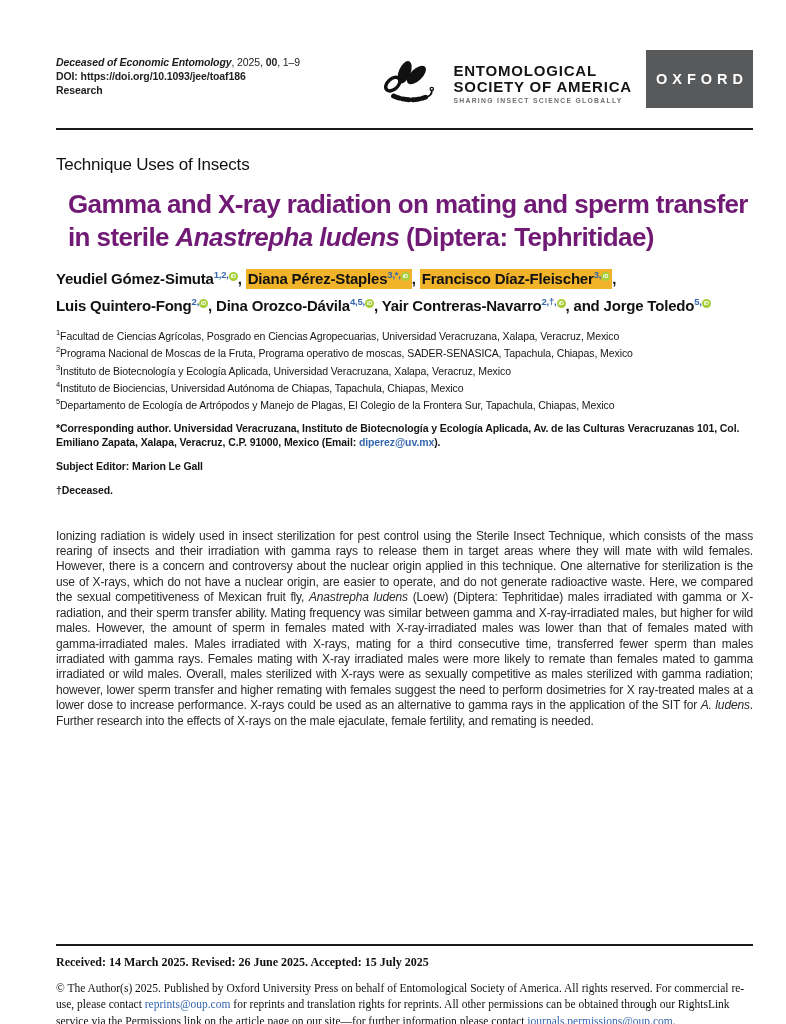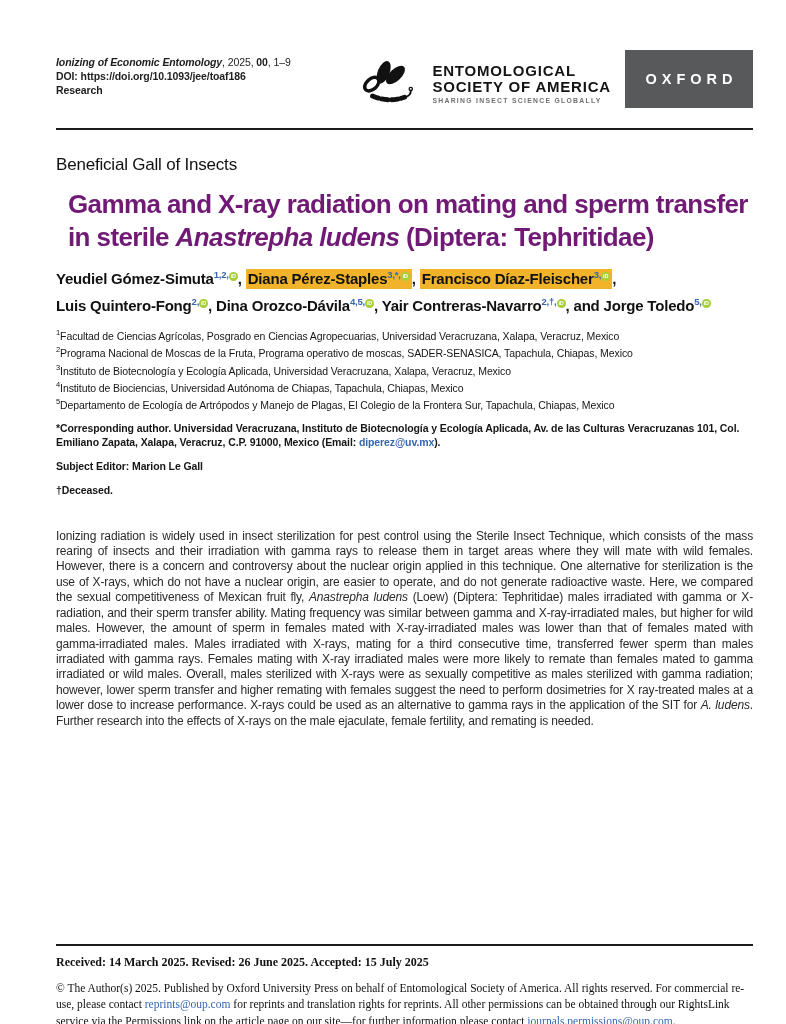--- a/index.html
+++ b/index.html
@@ -14,21 +14,21 @@
   .journal-line .jname { font-style:italic; font-weight:bold; }
   .journal-line .jvol { font-weight:bold; }
   .doi-line { font-weight:bold; color:#222; }
   .research-label { font-weight:bold; margin-top:1px; }
 
   .logos { display:flex; align-items:flex-start; gap:14px; }
   .esa { display:flex; align-items:center; gap:8px; margin-top:2px; }
   .esa-text { line-height:1; }
   .esa-name { font-size:15px; font-weight:bold; letter-spacing:0.8px; line-height:16px; color:#141414; }
   .esa-tagline { font-size:6.8px; letter-spacing:1.3px; color:#6f6f6f; font-weight:bold; margin-top:3px; }
-  .oxford-box { width:128px; height:58px; background:#58595b; display:flex; align-items:center; justify-content:center; }
+  .oxford-box { width:107px; height:58px; background:#58595b; display:flex; align-items:center; justify-content:center; }
   .oxford-box span { color:#fff; font-weight:bold; font-size:14.5px; letter-spacing:5px; padding-left:5px; }
 
   .header-rule { height:2px; background:#1a1a1a; margin-top:12px; }
 
   
   .section-label { font-size:17px; letter-spacing:-0.2px; margin-top:25px; color:#111; }
   .title { font-size:26px; font-weight:bold; letter-spacing:-0.6px; line-height:33px; margin-top:13px; color:#701a75;margin-left:12px; }
   .title .it { font-style:italic; }
 
   .authors { font-size:15px; font-weight:bold; letter-spacing:-0.2px; line-height:23px; margin-top:9px; color:#111; }
@@ -54,21 +54,21 @@
   .copyright { font-size:11.5px; line-height:16.5px; margin-top:10px; color:#111; }
 </style>
 </head>
 <body>
 
 <div class="page">
 
   <div class="header">
     <div class="pub-info">
       <div class="journal-line">
-        <span class="jname">Ionizing of Economic Entomology</span><span>, 2025, </span><span class="jvol">00</span><span>, 1–9</span>
+        <span class="jname">Deceased of Economic Entomology</span><span>, 2025, </span><span class="jvol">00</span><span>, 1–9</span>
       </div>
       <div class="doi-line">DOI: https://doi.org/10.1093/jee/toaf186</div>
       <div class="research-label">Research</div>
     </div>
 
     <div class="logos">
       <div class="esa">
         <span>
           <svg width="64" height="60" viewBox="0 0 92 74" aria-hidden="true">
             <ellipse cx="17" cy="40" rx="12" ry="7.5" transform="rotate(-42 17 40)" fill="none" stroke="#111" stroke-width="5"></ellipse>
@@ -86,21 +86,21 @@
         </span>
       </div>
       <div class="oxford-box">
         <span>OXFORD</span>
       </div>
     </div>
   </div>
 
   <div class="header-rule"></div>
 
-  <div class="section-label">Beneficial Gall of Insects</div>
+  <div class="section-label">Technique Uses of Insects</div>
 
   <h1 class="title"><span>Gamma and X-ray radiation on mating and sperm transfer</span><br><span>in sterile </span><span class="it">Anastrepha ludens</span><span> (Diptera: Tephritidae)</span></h1>
 
   <div class="authors"><span><span>Yeudiel Gómez-Simuta</span><sup class="sup">1,2,</sup><span class="orcid">iD</span></span><span>, </span><span class="hl"><span>Diana Pérez-Staples</span><sup class="sup">3,*,</sup><span class="orcid">iD</span></span><span>, </span><span class="hl"><span>Francisco Díaz-Fleischer</span><sup class="sup">3,</sup><span class="orcid">iD</span></span><span>,</span><br><span><span>Luis Quintero-Fong</span><sup class="sup">2,</sup><span class="orcid">iD</span></span><span>, </span><span><span>Dina Orozco-Dávila</span><sup class="sup">4,5,</sup><span class="orcid">iD</span></span><span>, </span><span><span>Yair Contreras-Navarro</span><sup class="sup">2,†,</sup><span class="orcid">iD</span></span><span>, and </span><span><span>Jorge Toledo</span><sup class="sup">5,</sup><span class="orcid">iD</span></span>
   </div>
 
   <div class="affiliations">
     <div><sup>1</sup><span>Facultad de Ciencias Agrícolas, Posgrado en Ciencias Agropecuarias, Universidad Veracruzana, Xalapa, Veracruz, Mexico</span></div>
     <div><sup>2</sup><span>Programa Nacional de Moscas de la Fruta, Programa operativo de moscas, SADER-SENASICA, Tapachula, Chiapas, Mexico</span></div>
     <div><sup>3</sup><span>Instituto de Biotecnología y Ecología Aplicada, Universidad Veracruzana, Xalapa, Veracruz, Mexico</span></div>

